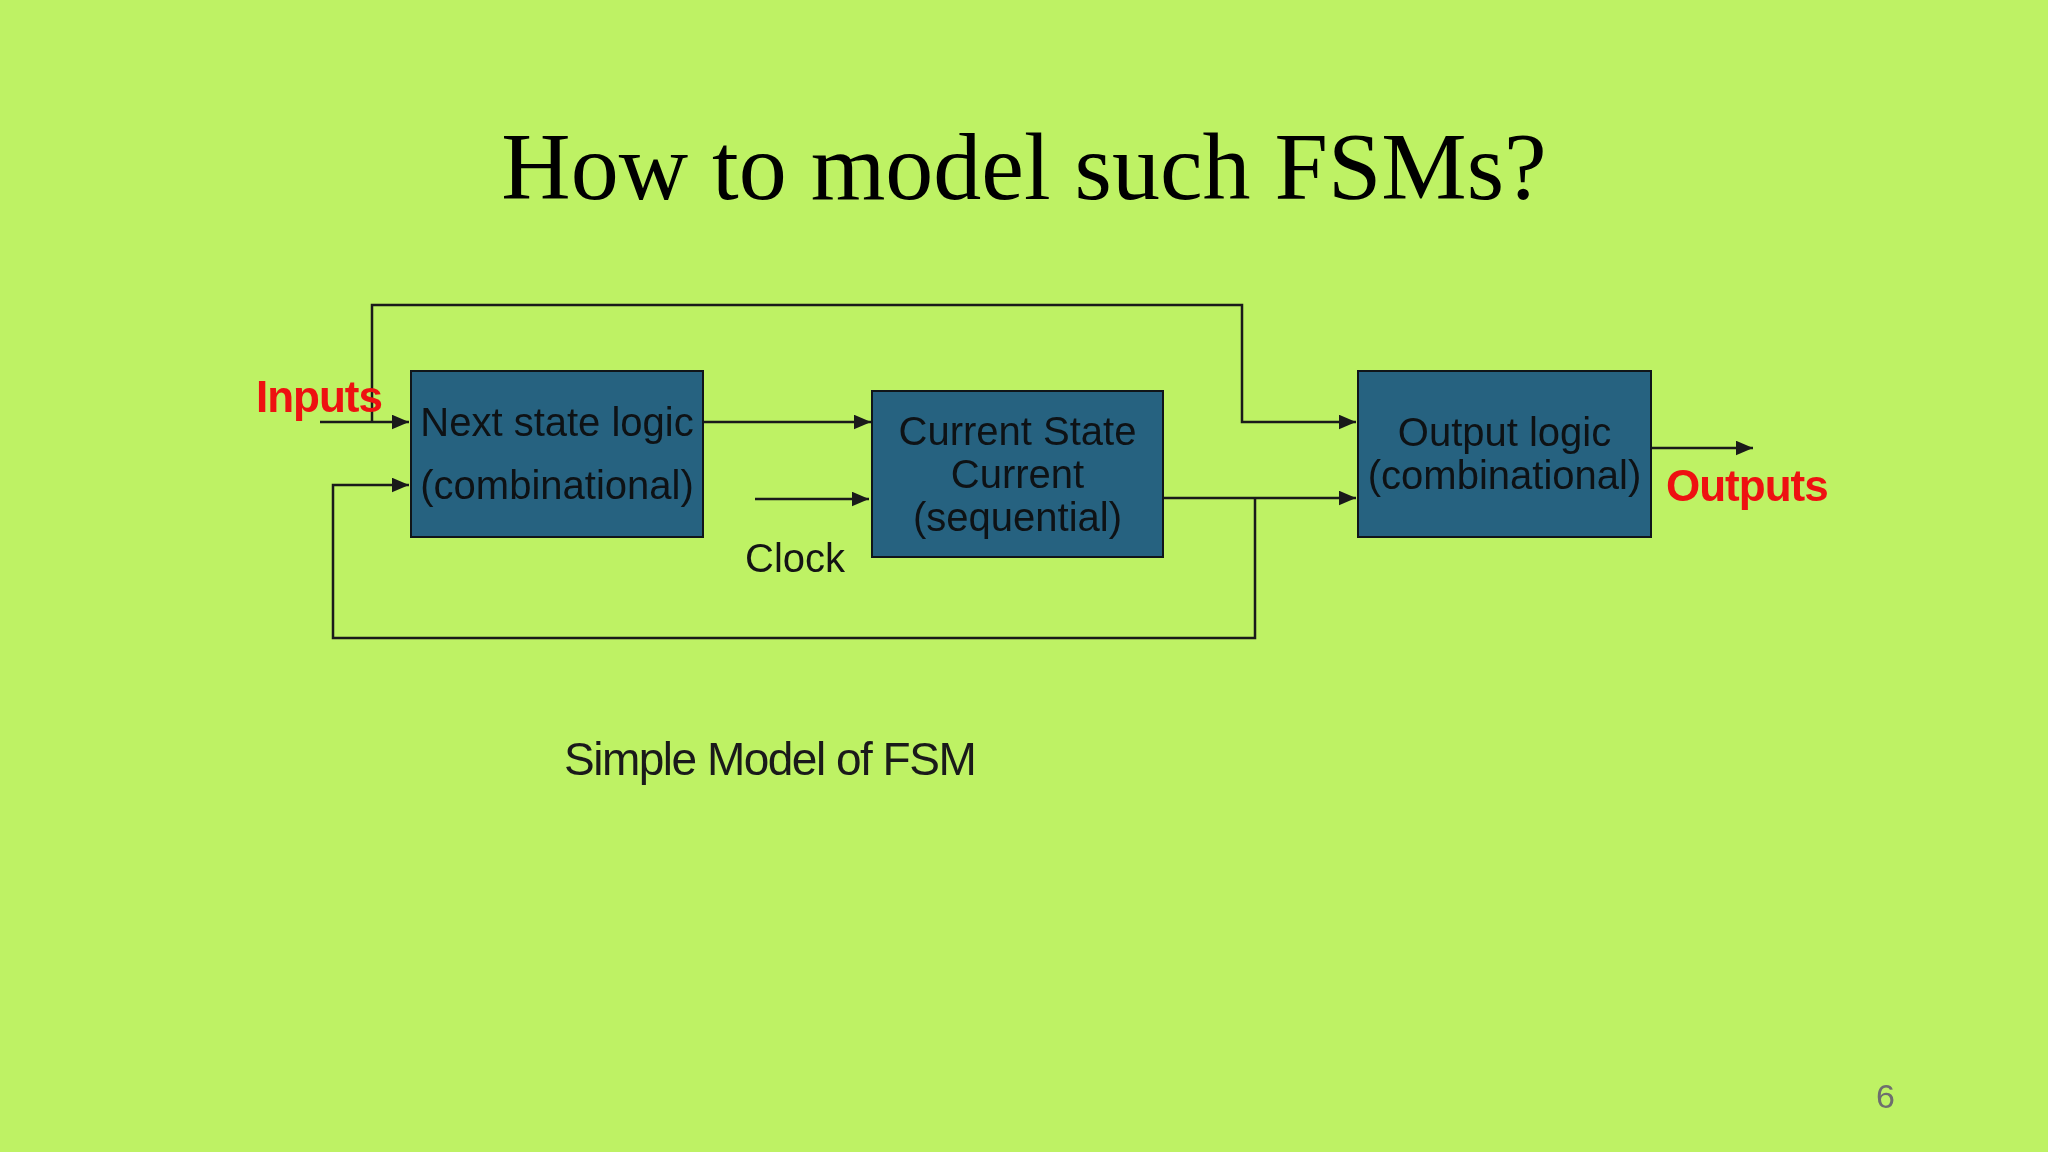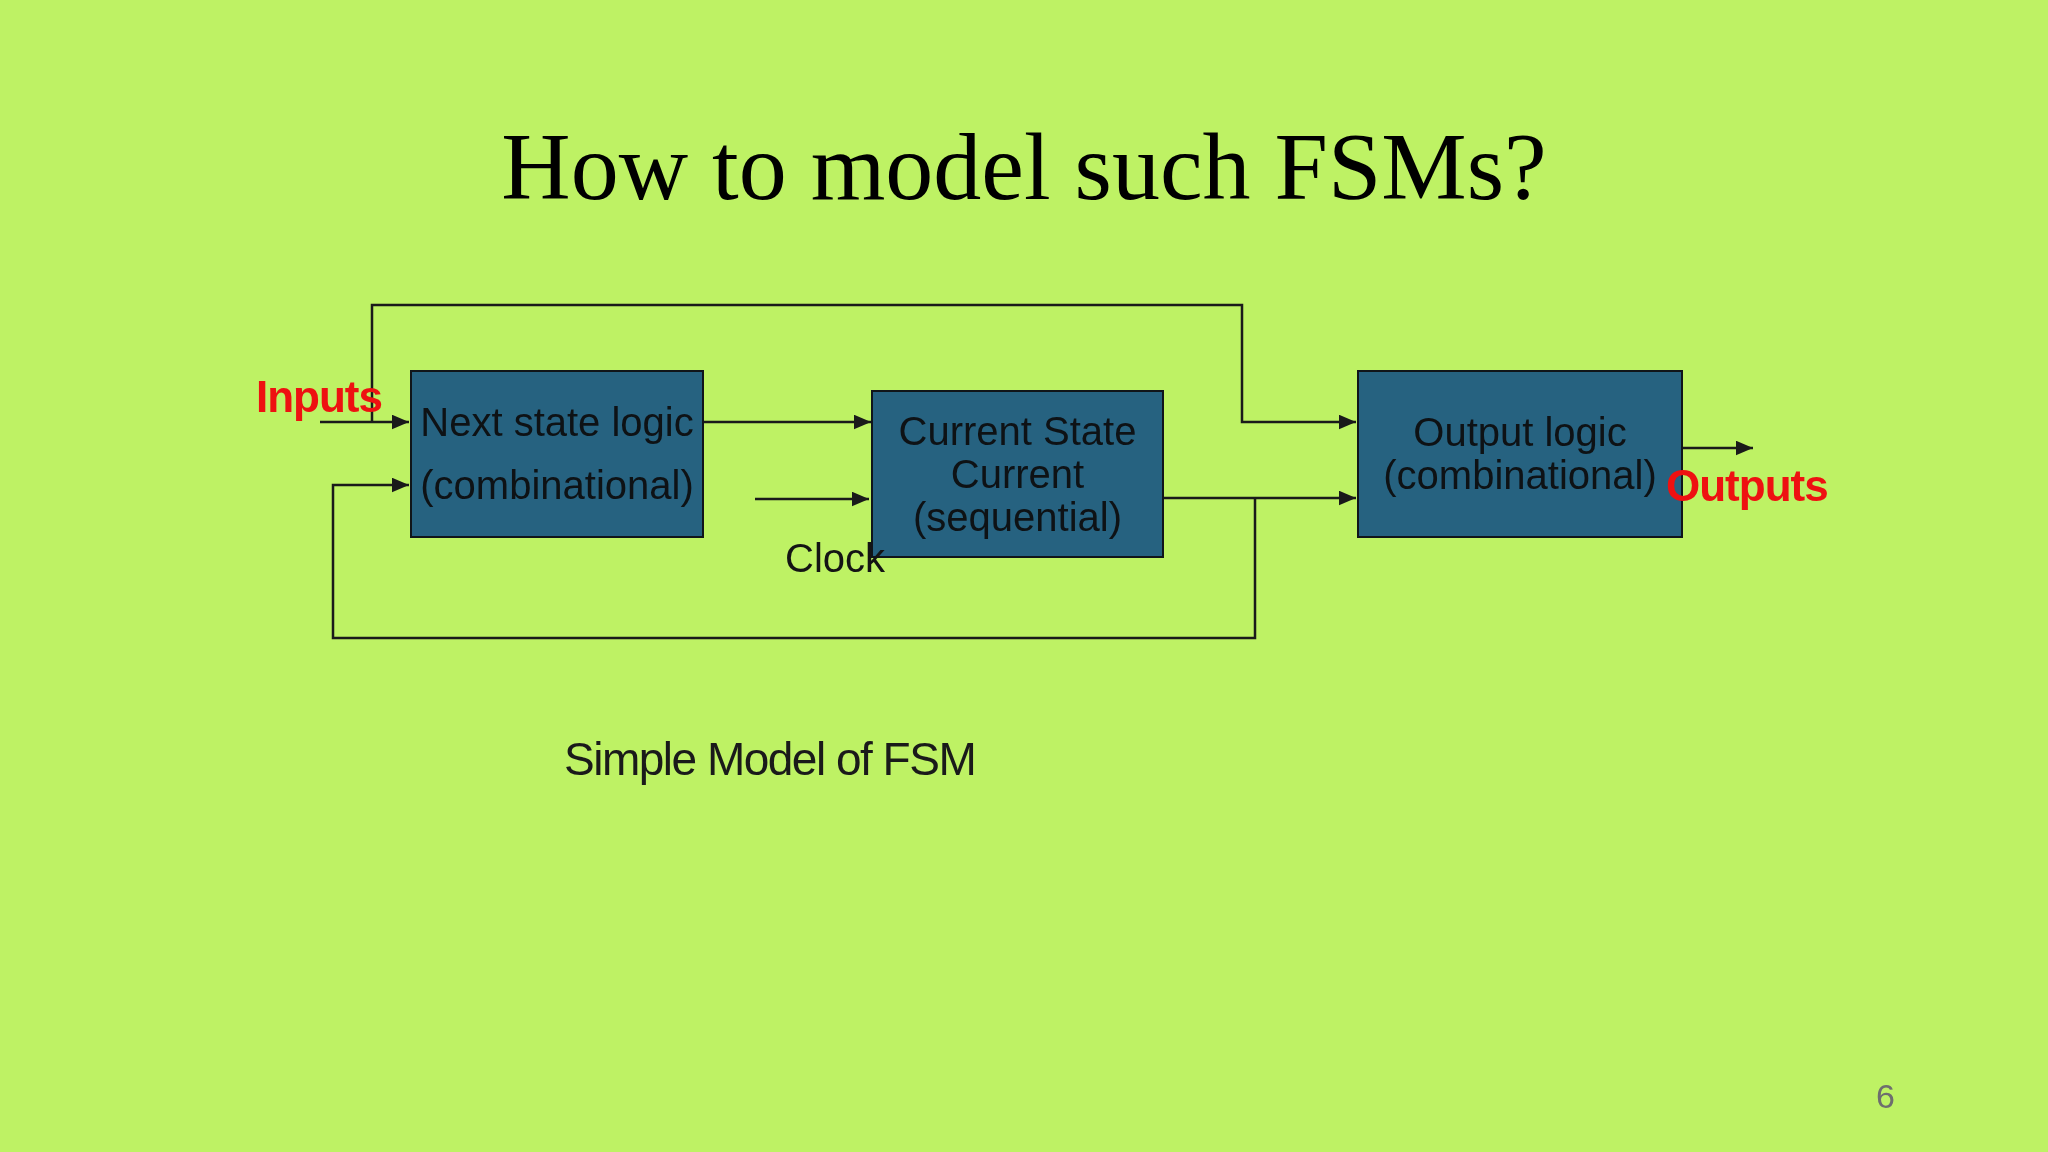--- a/index.html
+++ b/index.html
@@ -24,32 +24,32 @@
     position:absolute;box-sizing:border-box;
     background:var(--box-fill,#266280);
     border:2.5px solid var(--box-border,#10151a);
     display:flex;flex-direction:column;align-items:center;justify-content:center;
     font-size:40px;line-height:43px;
     color:var(--box-text,#0e1215);
     text-align:center;white-space:nowrap;
   }
   .box-next    {left:410px;top:370px;width:294px;height:168px;gap:20px;}
   .box-current {left:871px;top:390px;width:293px;height:168px;}
-  .box-output  {left:1357px;top:370px;width:326px;height:168px;}
+  .box-output  {left:1357px;top:370px;width:295px;height:168px;}
   .io-label{
     position:absolute;
     font-weight:bold;font-size:44px;line-height:1;letter-spacing:-1px;
     color:var(--label-red,#ee1111);
     white-space:nowrap;
   }
   .inputs-label {left:256px;top:355px;margin-top:20px;}
   .outputs-label{left:1666px;top:464px;}
   .clock-label{
     position:absolute;left:745px;top:538px;
-    font-size:40px;line-height:1;color:#141414;white-space:nowrap;margin-left:40px;
+    font-size:40px;line-height:1;color:#141414;white-space:nowrap;
   }
   .caption{
     position:absolute;left:564px;top:736px;
     font-size:46px;line-height:1;letter-spacing:-1.5px;
     color:#1a1a1a;white-space:nowrap;
   }
   .page-number{
     position:absolute;left:1876px;top:1079px;
     font-size:34px;line-height:1;
     color:var(--page-number-gray,#6e6e6e);

